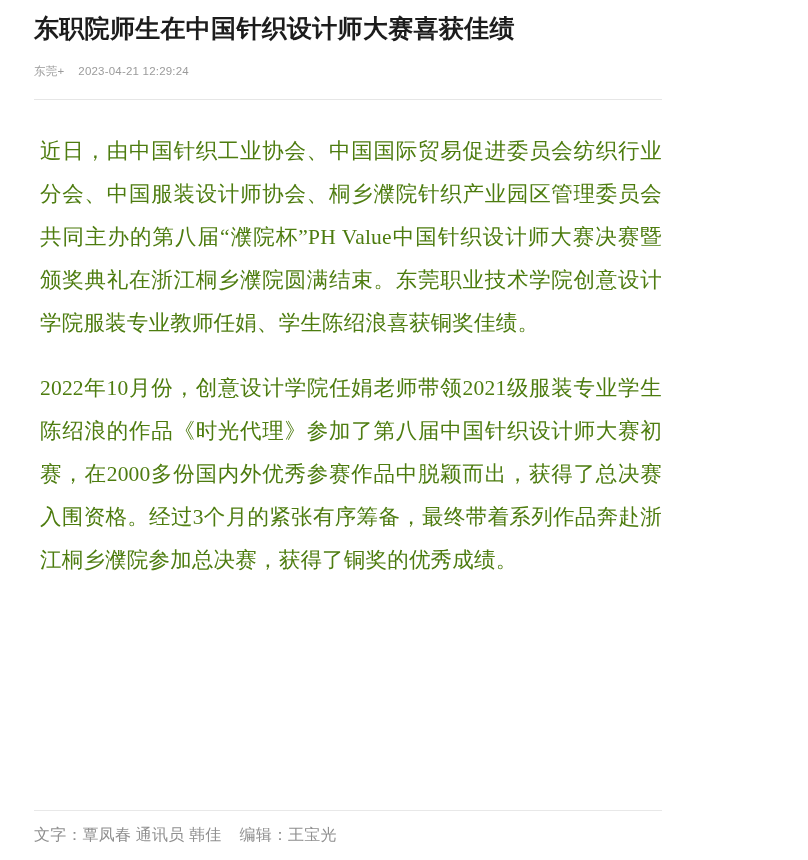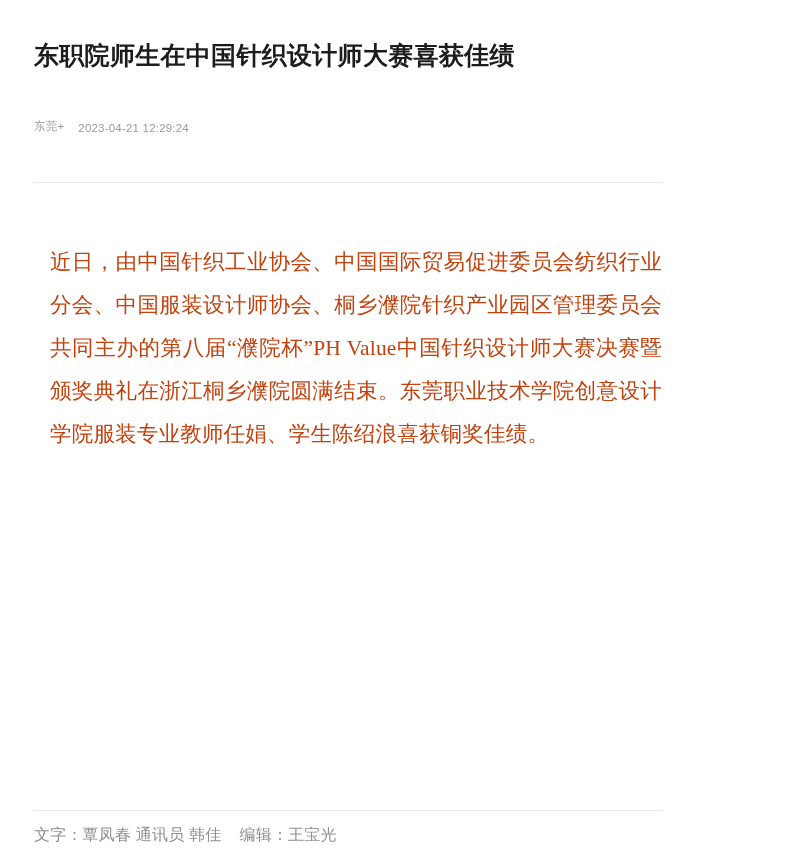--- a/index.html
+++ b/index.html
@@ -11,62 +11,61 @@
     height: 860px;
     background: #ffffff;
     font-family: "Liberation Serif", "DejaVu Serif", serif;
     color: #1a1a1a;
     overflow: hidden;
   }
   .article {
     box-sizing: border-box;
     width: 696px;
     height: 860px;
-    padding: 39px 34px 0 34px;
+    padding: 12px 34px 0 34px;
     display: flex;
     flex-direction: column;
-    gap: 28px;
   }
   .title {
     font-family: "Liberation Sans", "DejaVu Sans", sans-serif;
     font-size: 25px;
     font-weight: bold;
     line-height: 1.35;
     letter-spacing: 0.3px;
     color: #1c1c1c;
     margin: 0 0 18px 0;
   }
   .meta {
     font-family: "Liberation Sans", "DejaVu Sans", sans-serif;
     font-size: 11.5px;
     color: #9b9b9b;
     display: flex;
-    align-items: flex-end;
+    align-items: center;
     gap: 14px;
     margin-bottom: 20px;
   }
   .meta .source {
     letter-spacing: 0.2px;
   }
   .meta .time {
     letter-spacing: 0.2px;
   }
   .divider {
     height: 1px;
     background: #e6e6e6;
     width: 100%;
     margin: 0 0 30px 0;
   }
   .body-text p {
     font-size: 21.5px;
     line-height: 2.0;
-    margin: 0 0 22px 16px;
+    margin: 0 0 22px 6px;
     text-align: justify;
     text-justify: inter-ideograph;
-    color: #c2410c;
+    color: #4d7c0f;
     letter-spacing: 0.2px;
   }
   .body-text p:last-child {
     margin-bottom: 0;
   }
   .footer-wrap {
     margin-top: auto;
     padding-bottom: 14px;
   }
   .footer-divider {
@@ -93,20 +92,21 @@
 
   <div class="meta">
     <span class="source">东莞+</span>
     <span class="time">2023-04-21 12:29:24</span>
   </div>
 
   <div class="divider"></div>
 
   <div class="body-text">
     <p>近日，由中国针织工业协会、中国国际贸易促进委员会纺织行业分会、中国服装设计师协会、桐乡濮院针织产业园区管理委员会共同主办的第八届“濮院杯”PH Value中国针织设计师大赛决赛暨颁奖典礼在浙江桐乡濮院圆满结束。东莞职业技术学院创意设计学院服装专业教师任娟、学生陈绍浪喜获铜奖佳绩。</p>
+    <p>2022年10月份，创意设计学院任娟老师带领2021级服装专业学生陈绍浪的作品《时光代理》参加了第八届中国针织设计师大赛初赛，在2000多份国内外优秀参赛作品中脱颖而出，获得了总决赛入围资格。经过3个月的紧张有序筹备，最终带着系列作品奔赴浙江桐乡濮院参加总决赛，获得了铜奖的优秀成绩。</p>
   </div>
 
   <div class="footer-wrap">
     <div class="footer-divider"></div>
     <div class="credits">
       <span>文字：覃凤春 通讯员 韩佳</span>
       <span>编辑：王宝光</span>
     </div>
   </div>
 

